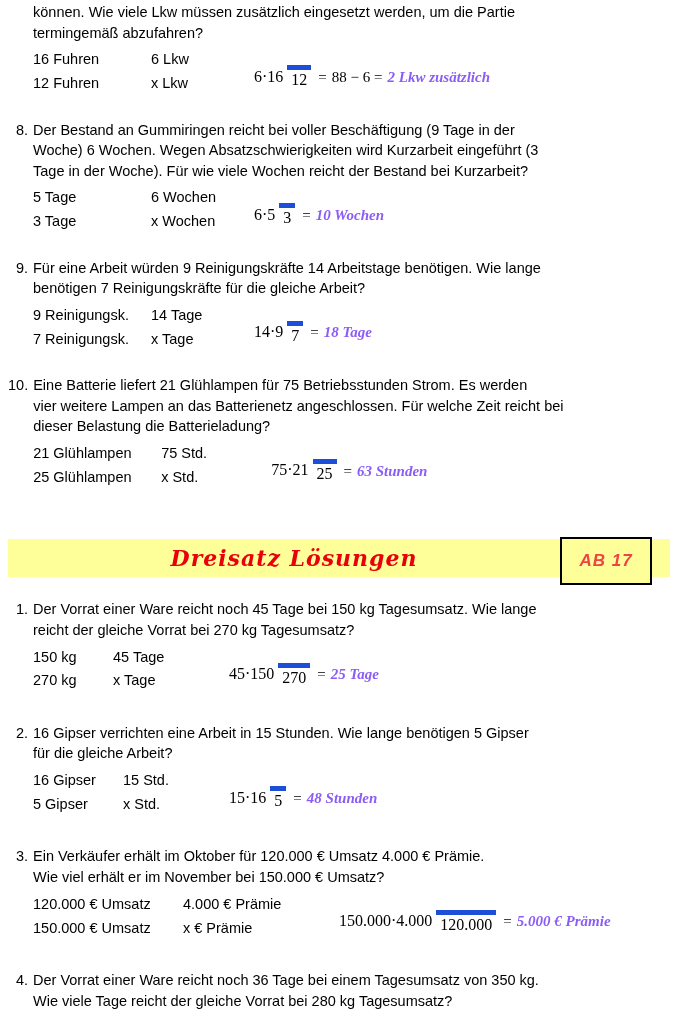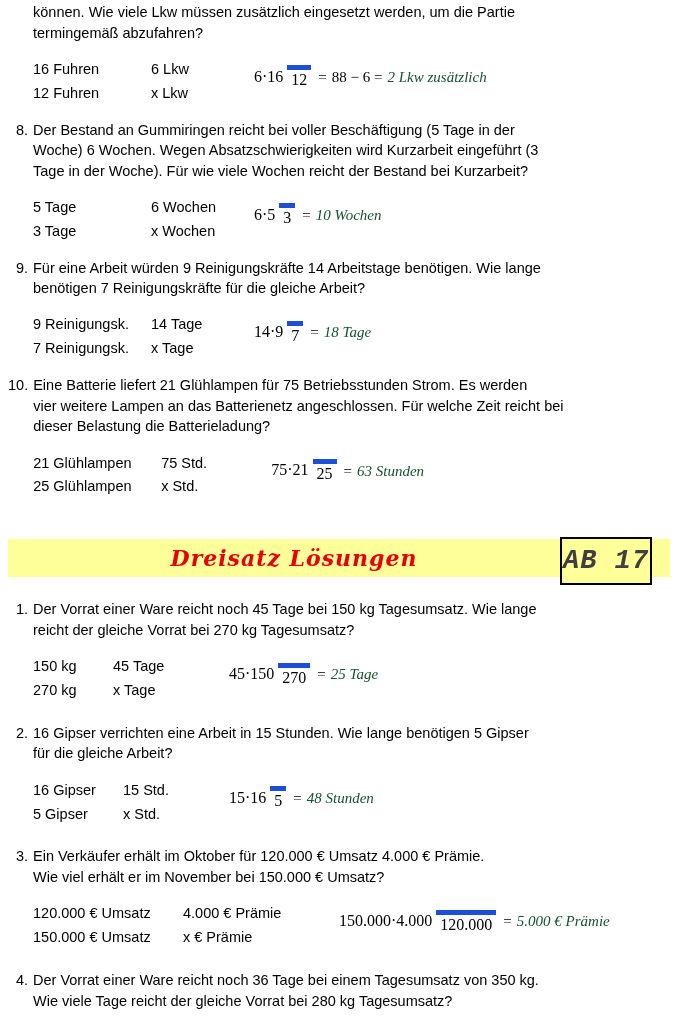--- a/index.html
+++ b/index.html
@@ -41,21 +41,21 @@
   }
   .stmt {
     margin: 0;
     padding: 0;
   }
   .stmt-line { display: block; }
 
   
   .work {
     display: flex;
-    align-items: flex-end;
+    align-items: flex-start;
     margin-top: 5px;
   }
   .prop {
     flex: 0 0 auto;
     min-width: 215px;
   }
   .prop-row {
     display: flex;
     white-space: nowrap;
     line-height: 1.65;
@@ -89,22 +89,23 @@
     padding: 0 4px 1px 4px;
   }
   .frac .denom {
     border-top: 5px solid #1d4ed8;
     padding: 1px 4px 0 4px;
   }
   .eq {
     padding: 0 5px;
   }
   .res-i {
-    color: #14532d;
+    color: #8b5cf6;
     font-style: italic;
+    font-weight: bold;
   }
 
   
   .banner-wrap {
     position: relative;
     margin-top: 40px;
     margin-bottom: 4px;
     height: 46px;
   }
   .banner {
@@ -135,25 +136,25 @@
     top: -2px;
     width: 88px;
     height: 44px;
     border: 2px solid #000;
     background: #ffff99;
     display: flex;
     align-items: center;
     justify-content: center;
   }
   .ab-text {
-    color: #404040;
-    font-family: Liberation Mono, monospace;
+    color: #ef4444;
+    font-family: Liberation Sans, sans-serif;
     font-weight: bold;
     font-style: italic;
-    font-size: 27px;
+    font-size: 17px;
     letter-spacing: 1px;
   }
 
   .top-cont {
     margin-top: 2px;
   }
   .sp-top { margin-top: 20px; }
 </style>
 </head>
 <body>
@@ -189,21 +190,21 @@
           <span class="res-i">2 Lkw zusätzlich</span>
         </div>
       </div>
     </div>
   </div>
 
   <div class="problem">
     <div class="num">8.</div>
     <div class="body">
       <div class="stmt">
-        <span class="stmt-line">Der Bestand an Gummiringen reicht bei voller Beschäftigung (5 Tage in der</span>
+        <span class="stmt-line">Der Bestand an Gummiringen reicht bei voller Beschäftigung (9 Tage in der</span>
         <span class="stmt-line">Woche) 6 Wochen. Wegen Absatzschwierigkeiten wird Kurzarbeit eingeführt (3</span>
         <span class="stmt-line">Tage in der Woche). Für wie viele Wochen reicht der Bestand bei Kurzarbeit?</span>
       </div>
       <div class="work">
         <div class="prop">
           <div class="prop-row">
             <span class="c1">5 Tage</span>
             <span class="c2">6 Wochen</span>
           </div>
           <div class="prop-row">

